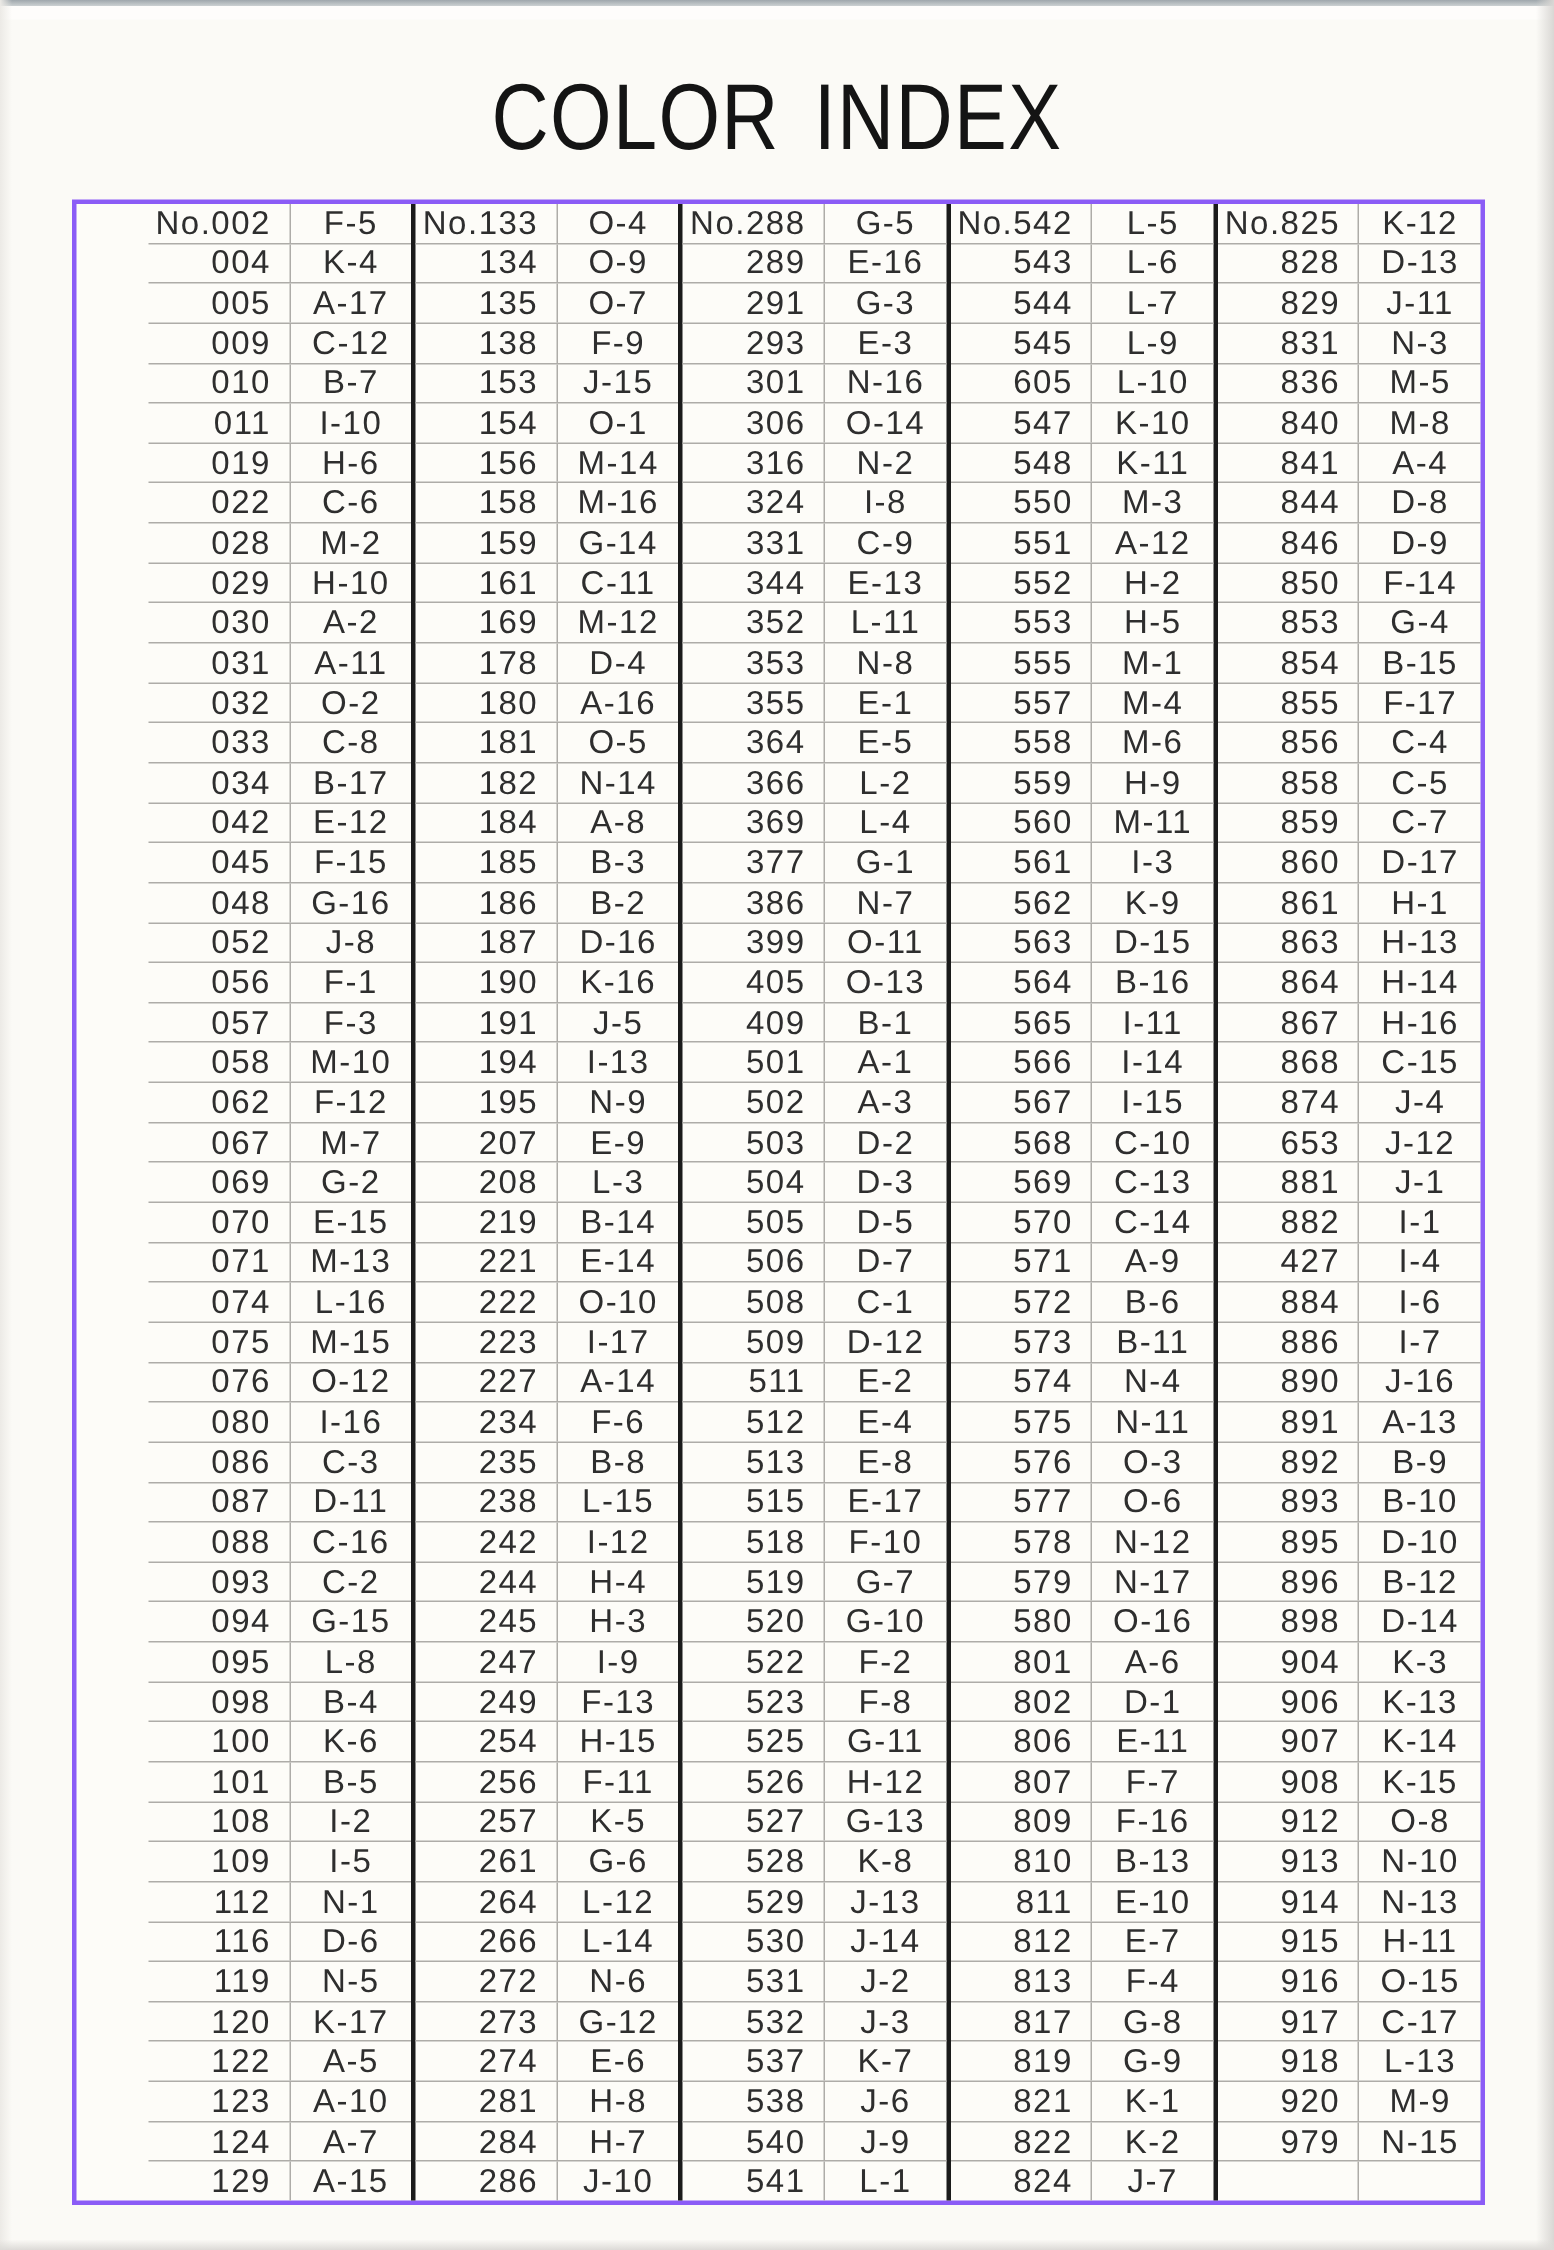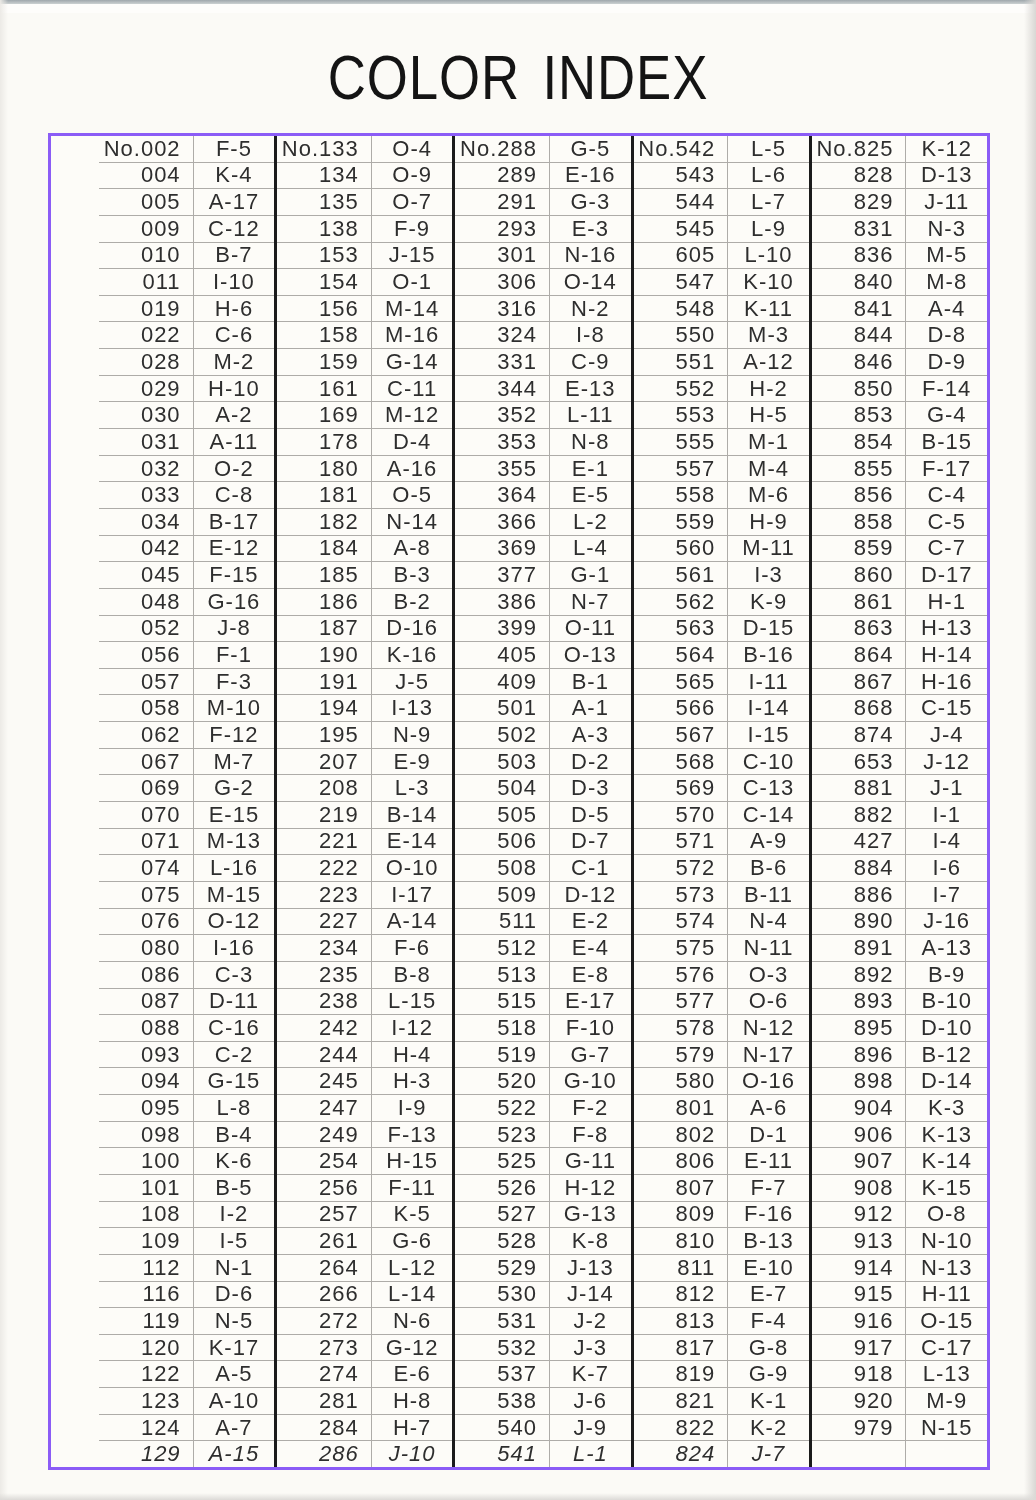--- a/index.html
+++ b/index.html
@@ -55,21 +55,21 @@
   }
   .group:last-child { border-right: none; }
   .row {
     flex: 1 1 0;
     display: flex;
     align-items: center;
     border-bottom: 1px solid #aeaca8;
     box-sizing: border-box;
     min-height: 0;
   }
-  .row:last-child { border-bottom: none; font-style: italic; }
+  .row:last-child { border-bottom: none; }
   .cell-no {
     width: 54%;
     box-sizing: border-box;
     height: 100%;
     display: flex;
     align-items: center;
     justify-content: flex-end;
     padding-right: 12px;
     border-right: 1px solid #aeaca8;
     font-size: 22px;

